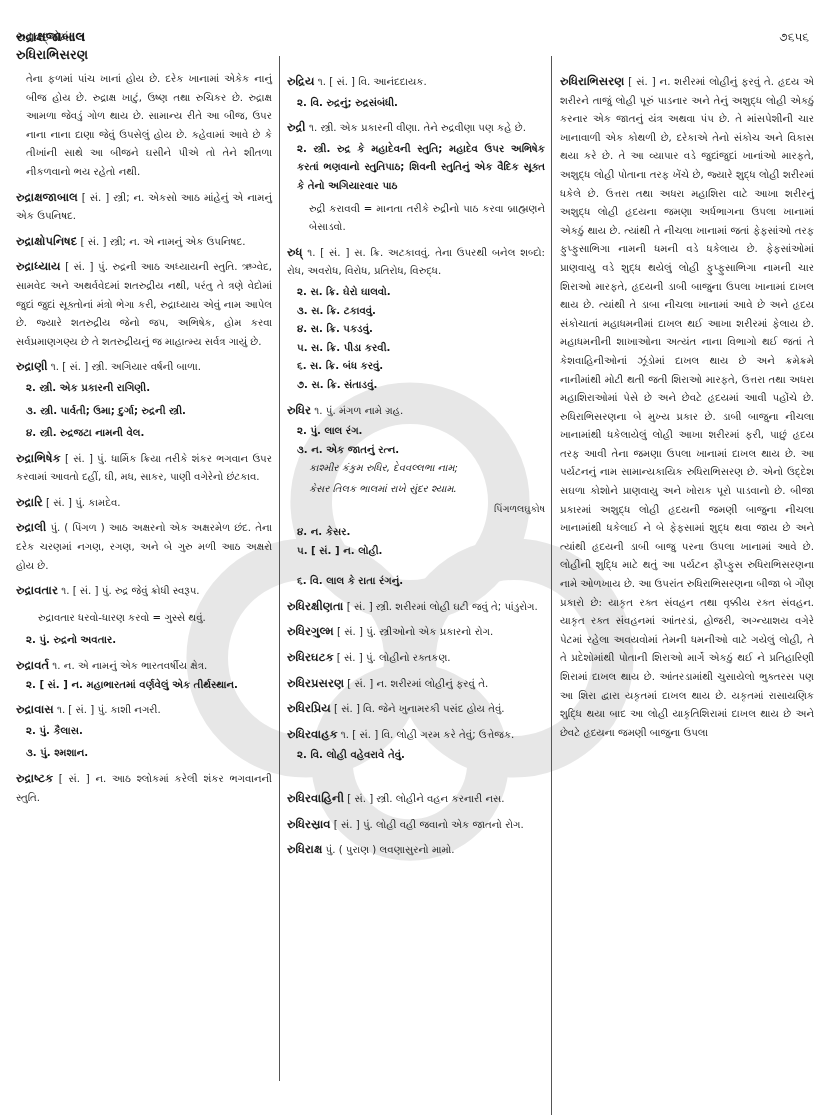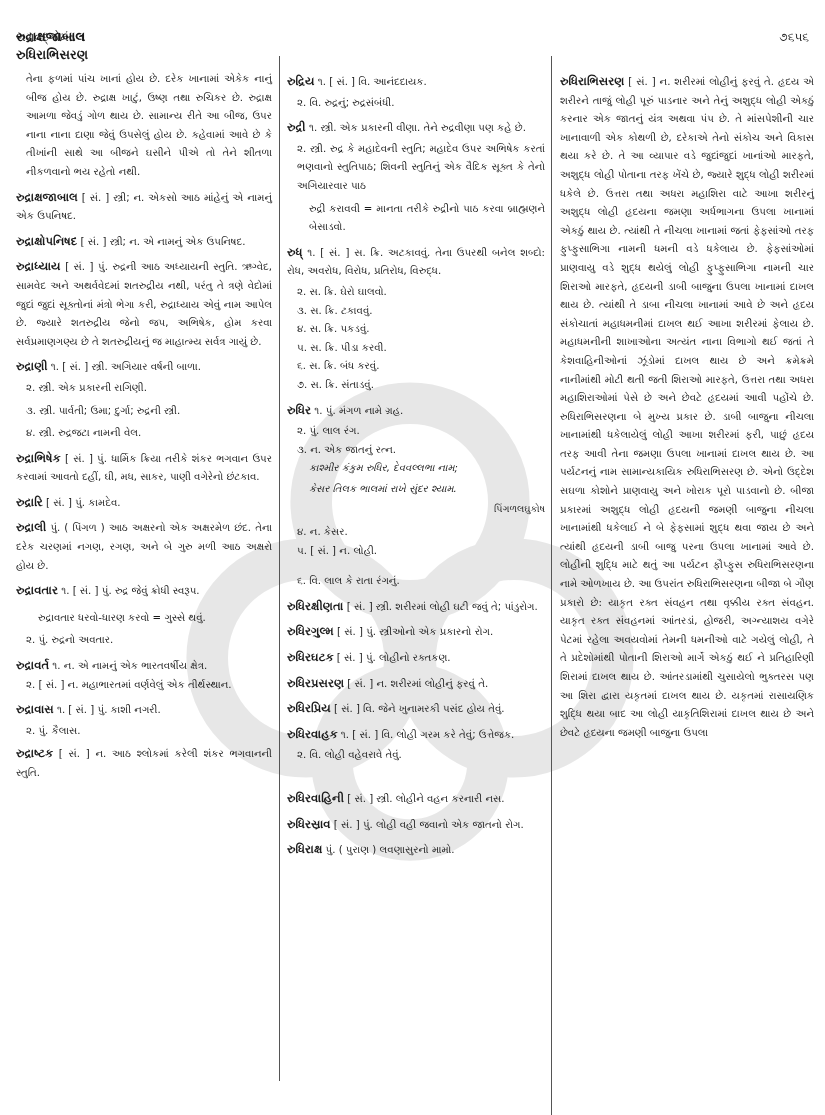--- a/index.html
+++ b/index.html
@@ -19,21 +19,21 @@
   .col1 { left:16px; width:256px; top:36px; }
   .col2 { left:287px; width:258px; top:56px; }
   .col3 { left:560px; width:254px; top:56px; }
   .divider { position:absolute; top:40px; bottom:18px; width:1px; background:#555; }
   .d1 { left:279px; top:40px; height:1025px; }
   .d2 { left:551px; top:40px; height:1060px; }
 
   .entry { margin:0 0 6px 0; text-indent:0; text-align:justify; }
   .entry .hw { font-weight:bold; font-size:11.6px; }
   .entry .gram { }
-  .sub { margin:0 0 4px 10px; text-align:justify; }
+  .sub { margin:0 0 4px 10px; text-align:justify;font-weight:bold; }
   .quote { margin:0 0 2px 22px; font-size:10px;font-style:italic; }
   .quote-src { text-align:right; font-size:9.6px; margin:0 0 4px 0; }
   .idiom { margin:0 0 4px 22px; text-align:justify; }
   .para { text-align:justify; margin:0 0 6px 0; }
   .cont { padding-left:10px; }
 </style>
 </head>
 <body>
 
 <div class="page">
@@ -93,20 +93,21 @@
     <div class="idiom">રુદ્રાવતાર ધરવો-ધારણ કરવો = ગુસ્સે થવું.</div>
     <div class="sub" style="margin-bottom:6px">૨. પું. રુદ્રનો અવતાર.</div>
     <p class="entry" style="margin-bottom:0">
       <span class="hw">રુદ્રાવર્ત</span><span class="gram"> ૧. ન.</span><span> એ નામનું એક ભારતવર્ષીય ક્ષેત્ર.</span>
     </p>
     <div class="sub" style="margin-bottom:6px">૨. [ સં. ] ન. મહાભારતમાં વર્ણવેલું એક તીર્થસ્થાન.</div>
     <p class="entry" style="margin-bottom:2px">
       <span class="hw">રુદ્રાવાસ</span><span class="gram"> ૧. [ સં. ] પું.</span><span> કાશી નગરી.</span>
     </p>
     <div class="sub">૨. પું. કૈલાસ.</div>
+    <div class="sub" style="margin-bottom:6px">૩. પું. શ્મશાન.</div>
     <p class="entry">
       <span class="hw">રુદ્રાષ્ટક</span><span class="gram"> [ સં. ] ન.</span><span> આઠ શ્લોકમાં કરેલી શંકર ભગવાનની સ્તુતિ.</span>
     </p>
   </div>
 
   <div class="col col2">
     <p class="entry" style="margin-bottom:2px">
       <span class="hw">રુદ્રિય</span><span class="gram"> ૧. [ સં. ] વિ.</span><span> આનંદદાયક.</span>
     </p>
     <div class="sub" style="margin-bottom:6px">૨. વિ. રુદ્રનું; રુદ્રસંબંધી.</div>

